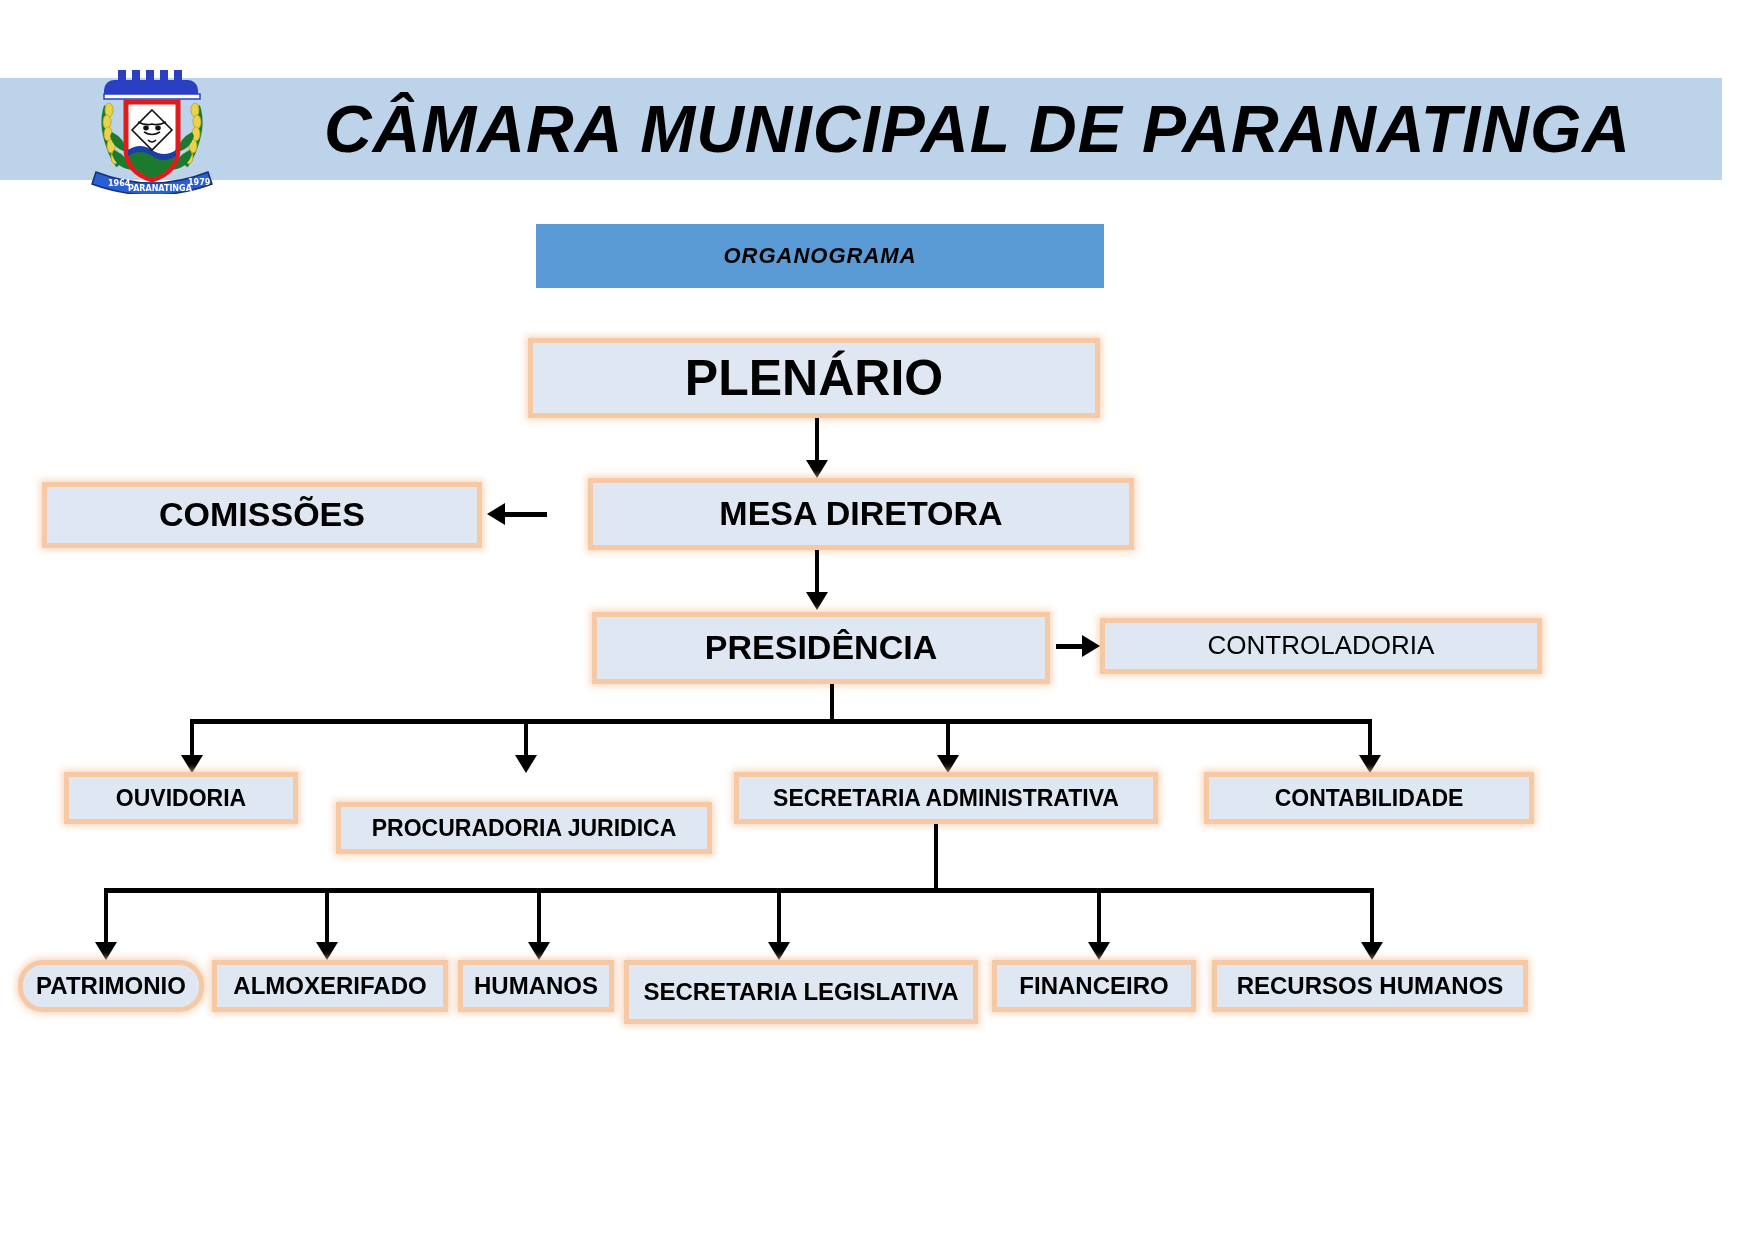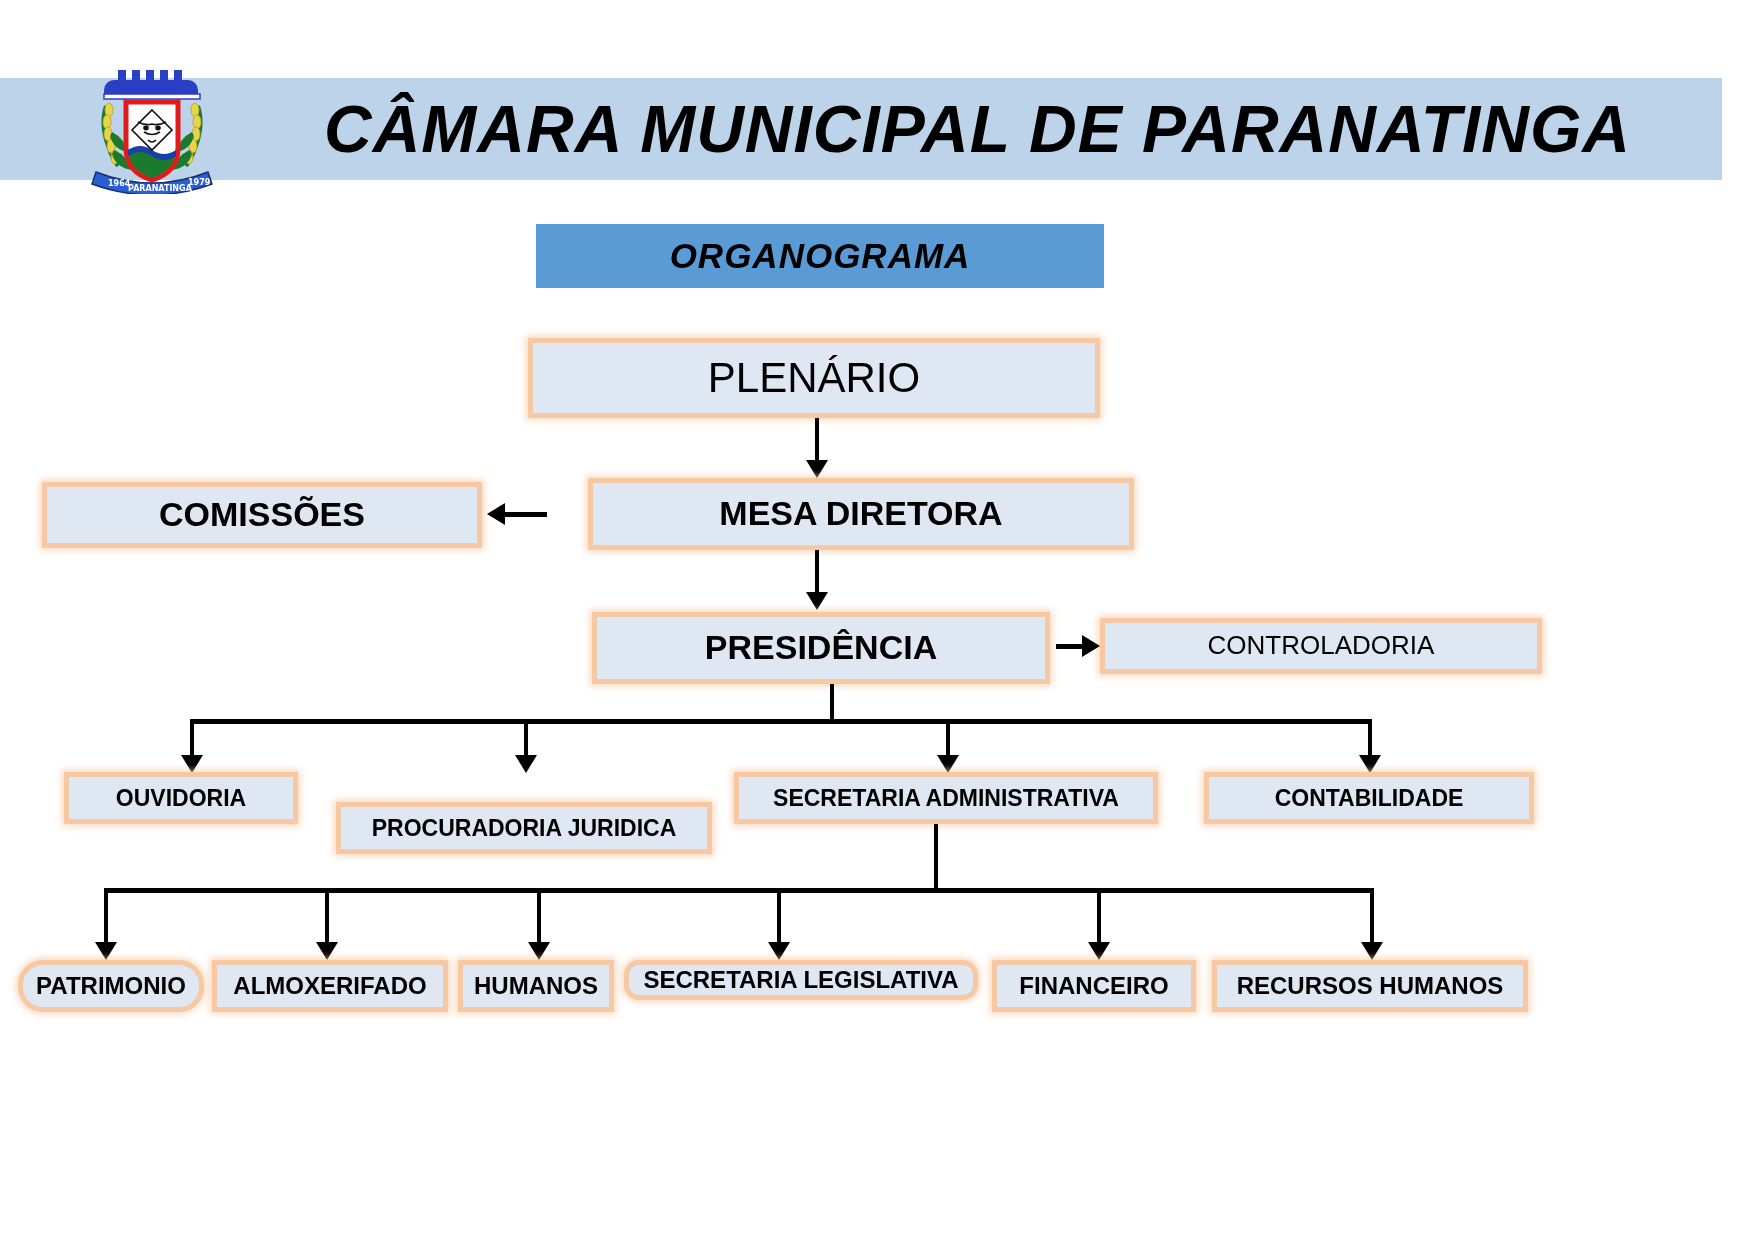--- a/index.html
+++ b/index.html
@@ -55,21 +55,21 @@
   .organograma {
     position: absolute;
     left: 536px;
     top: 224px;
     width: 568px;
     height: 64px;
     background: #5B9BD5;
     display: flex;
     align-items: center;
     justify-content: center;
-    font-size: 35px;
+    font-size: 22px;
     font-weight: bold;
     font-style: italic;
     letter-spacing: 1px;
     color: #000000;
   }
 
   
   .node {
     position: absolute;
     background: #DEE7F2;
@@ -77,21 +77,21 @@
     box-sizing: border-box;
     box-shadow: 0 0 7px 2px rgba(246,200,164,0.75);
     display: flex;
     align-items: center;
     justify-content: center;
     color: #000000;
     font-weight: bold;
     text-align: center;
     line-height: 1.05;
   }
-  .lvl1 { font-size: 42px; font-weight: normal; }
+  .lvl1 { font-size: 50px; font-weight: bold; }
   .lvl2 { font-size: 34px; }
   .lvl3 { font-size: 26px; font-weight: normal; }
   .lvl4 { font-size: 23px; font-weight: bold; }
   .lvl5 { font-size: 24px; font-weight: bold; }
 
   
   .vline {
     position: absolute;
     background: #000000;
     width: 4px;
@@ -253,15 +253,15 @@
 
 <div class="vline" style="left:1097px; top:888px; height:58px;"></div>
 <div class="arrow-down" style="left:1088px; top:942px;"></div>
 
 <div class="vline" style="left:1370px; top:888px; height:58px;"></div>
 <div class="arrow-down" style="left:1361px; top:942px;"></div>
 
 <div class="node lvl5" style="left:18px; top:960px; width:186px; height:52px;border-radius:25px;">PATRIMONIO</div>
 <div class="node lvl5" style="left:212px; top:960px; width:236px; height:52px;">ALMOXERIFADO</div>
 <div class="node lvl5" style="left:458px; top:960px; width:156px; height:52px;">HUMANOS</div>
-<div class="node lvl5" style="left:624px; top:960px; width:354px; height:40px;border-radius:15px;">SECRETARIA LEGISLATIVA</div>
+<div class="node lvl5" style="left:624px; top:960px; width:354px; height:64px;">SECRETARIA LEGISLATIVA</div>
 <div class="node lvl5" style="left:992px; top:960px; width:204px; height:52px;">FINANCEIRO</div>
 <div class="node lvl5" style="left:1212px; top:960px; width:316px; height:52px;">RECURSOS HUMANOS</div>
 
 </body></html>

